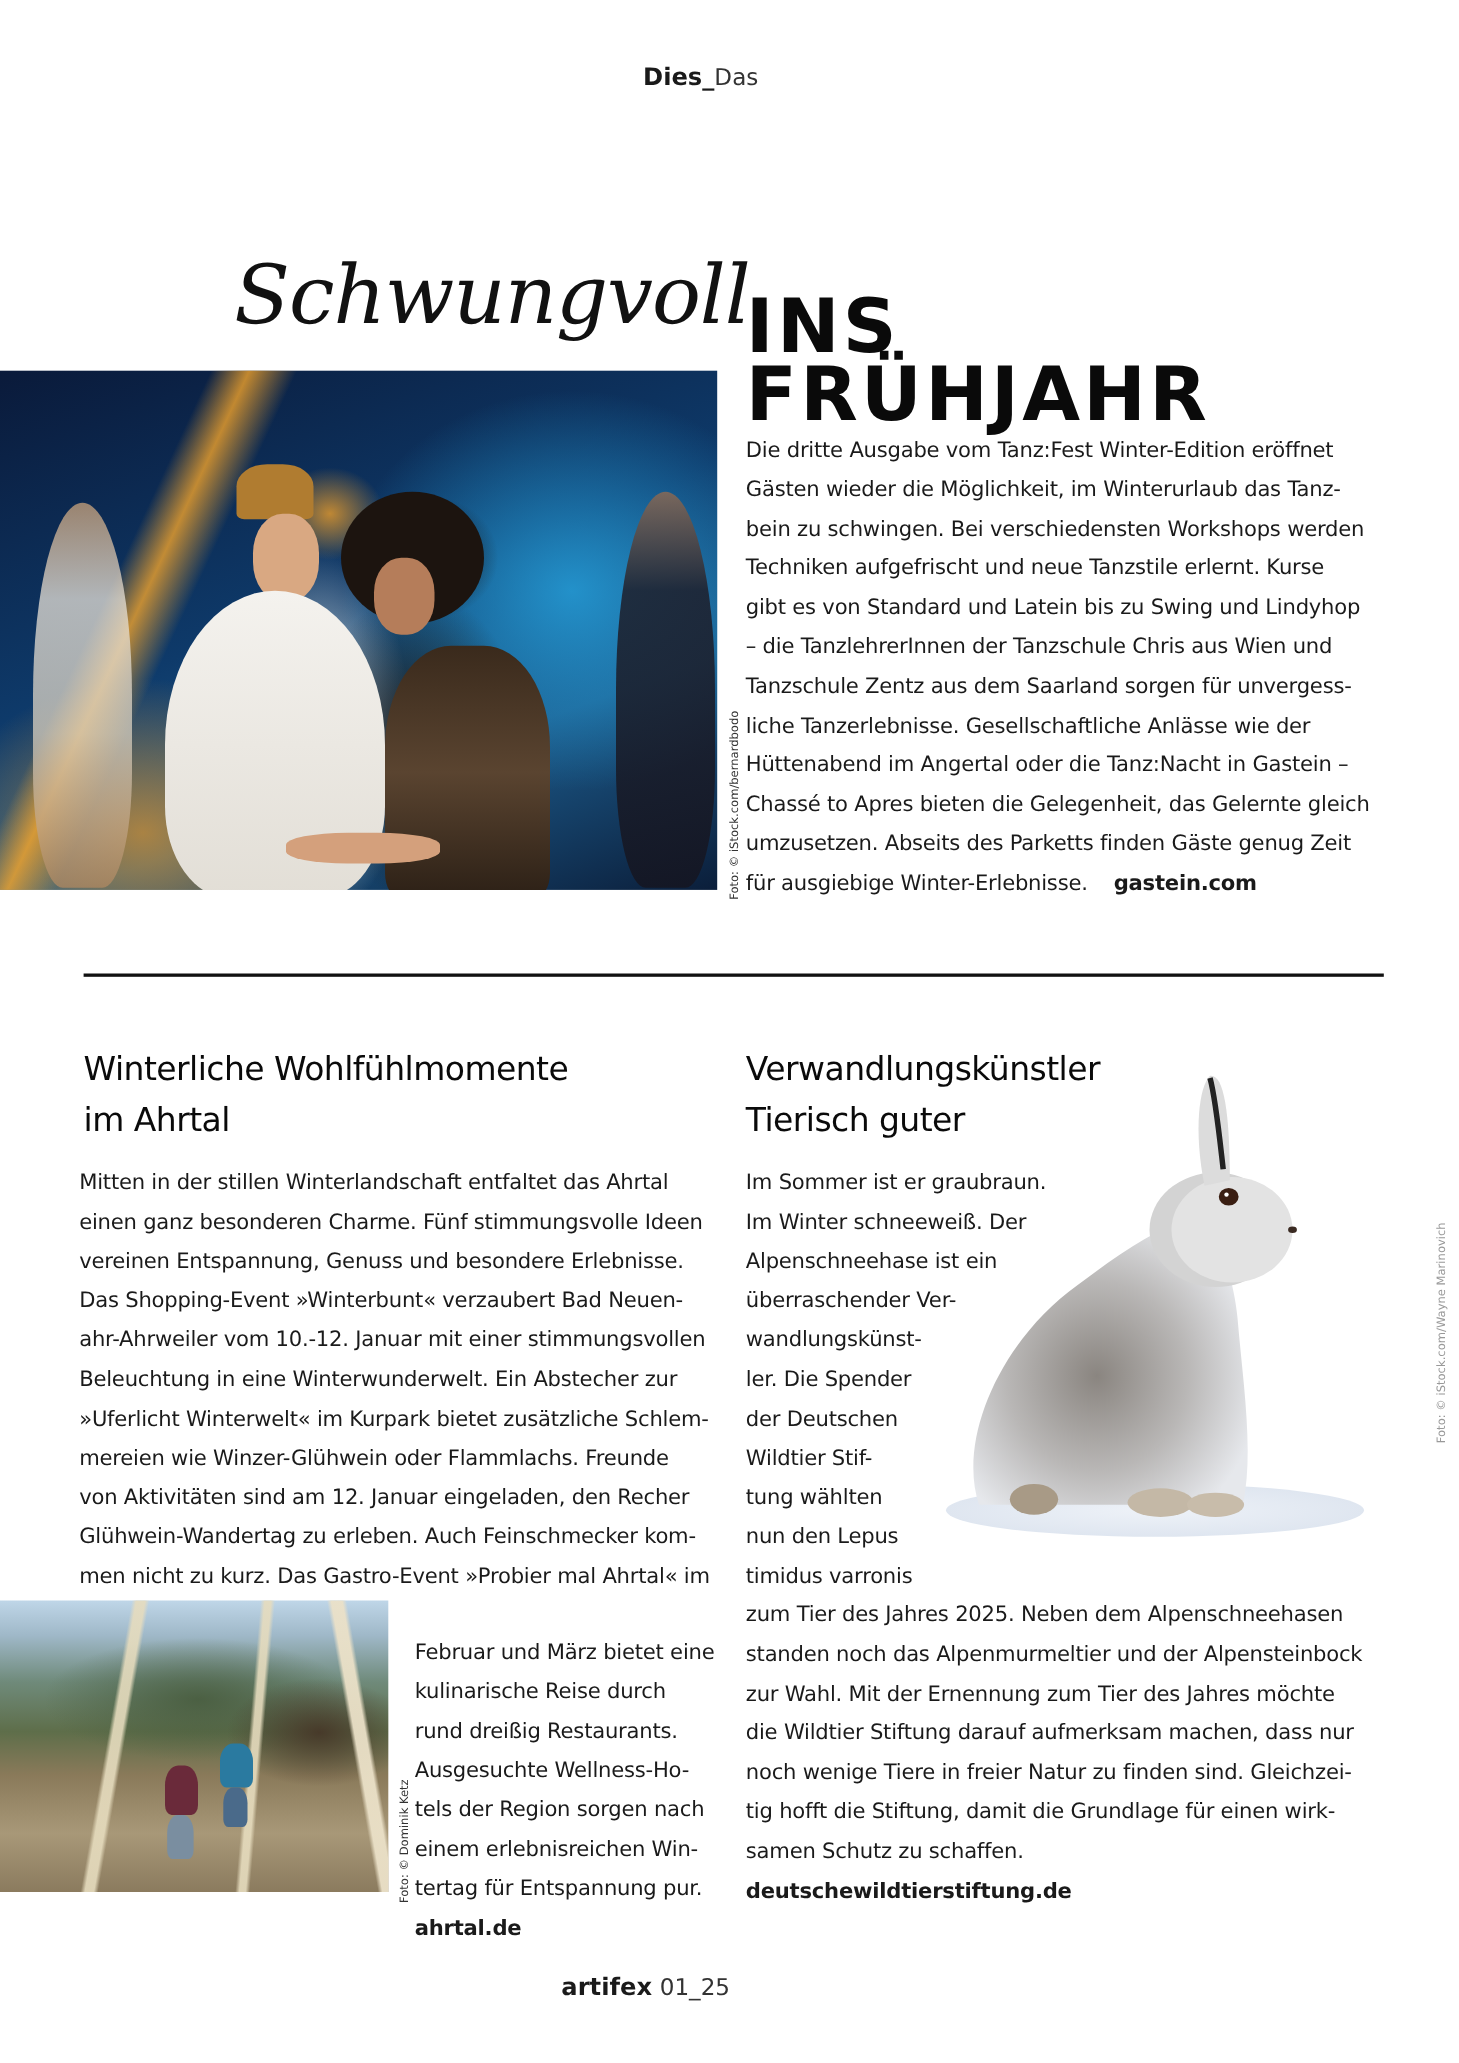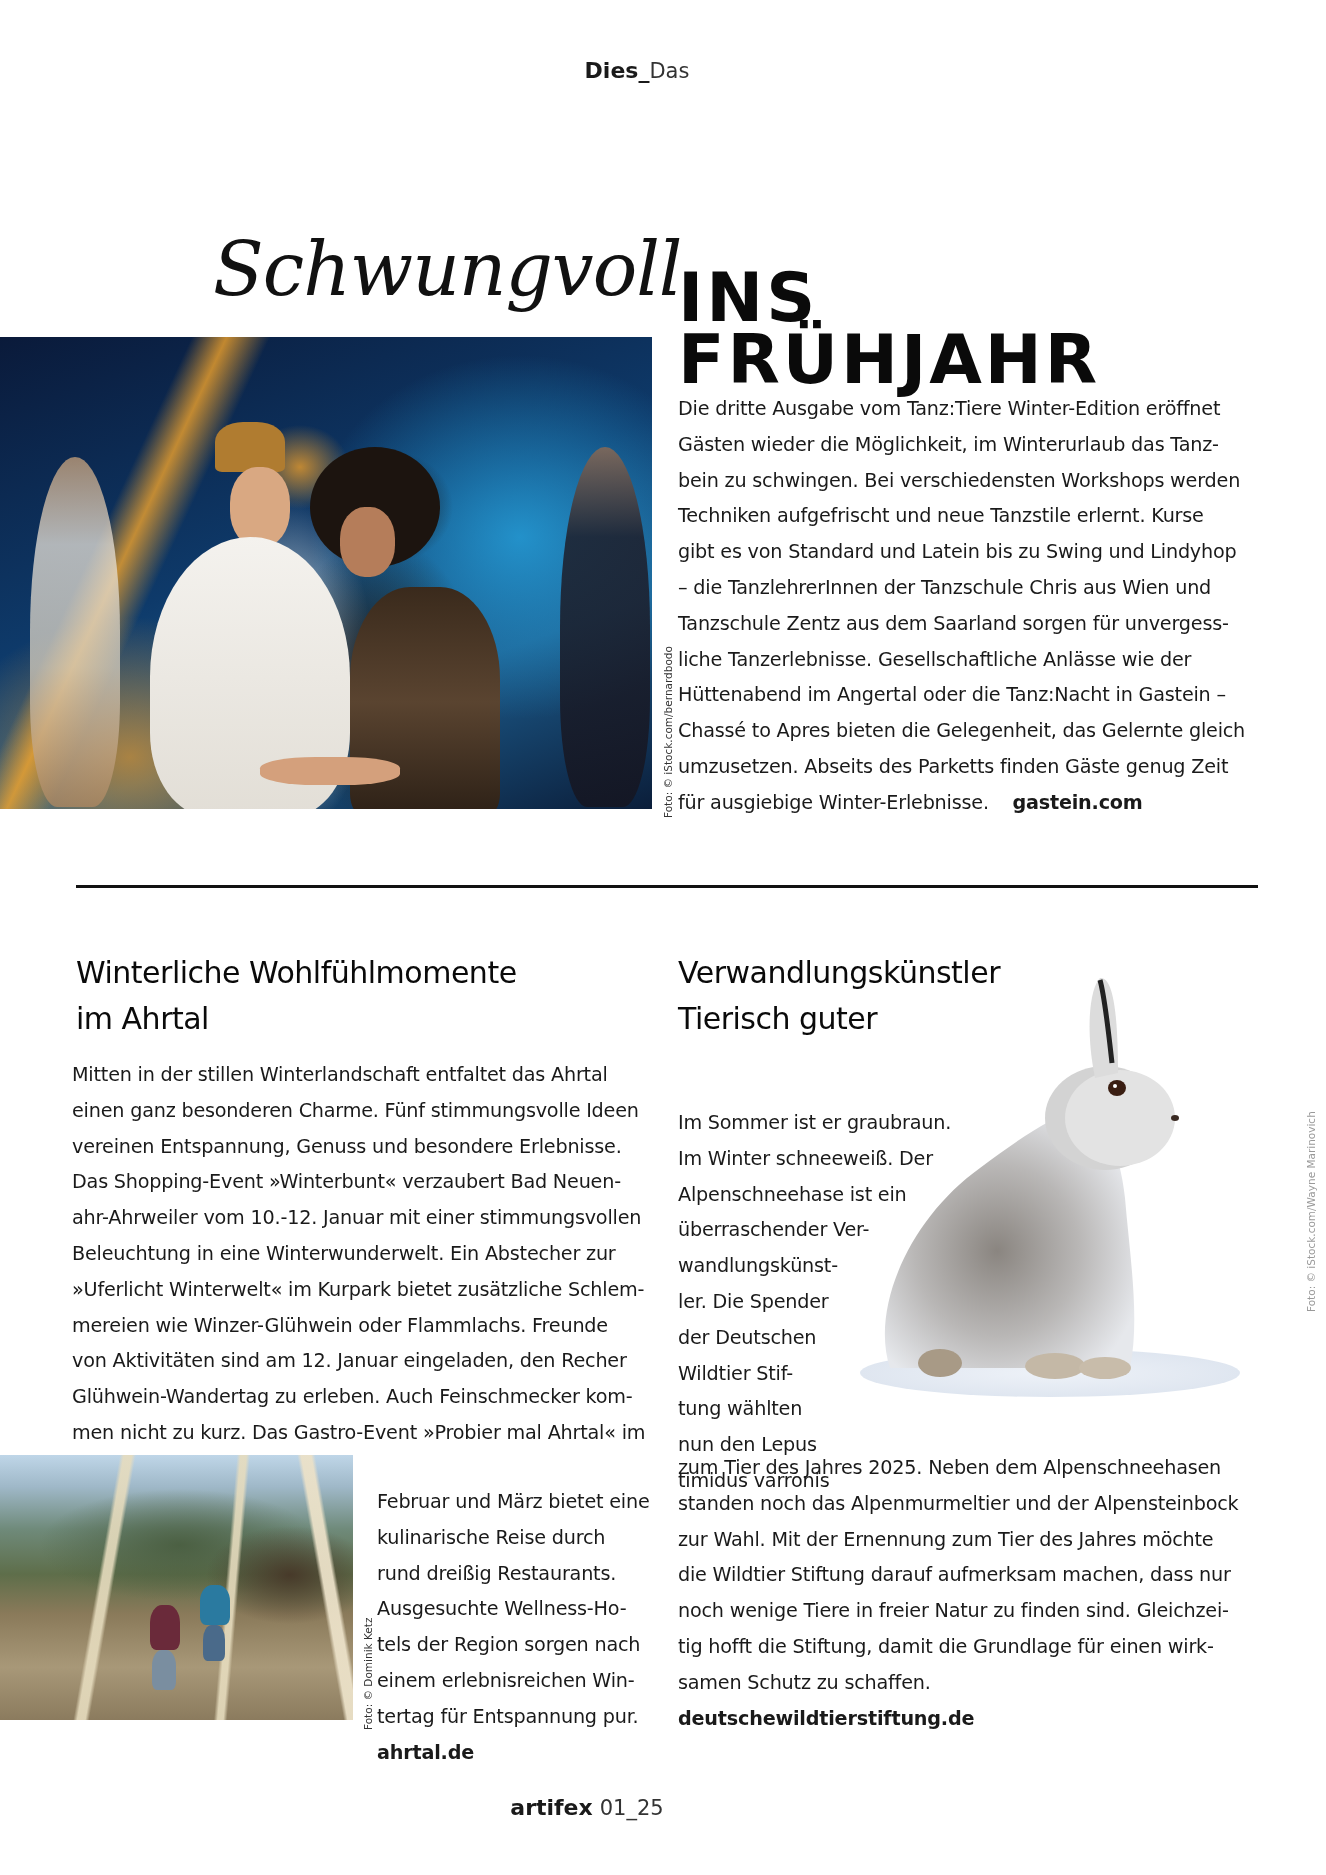--- a/index.html
+++ b/index.html
@@ -41,21 +41,21 @@
 
   .rule { position: absolute; left: 76px; top: 885px; width: 1182px; height: 3px; background: #111; }
 
   .sub-hl { position: absolute; font-family: "DejaVu Sans", sans-serif; font-weight: normal; font-size: 30px; line-height: 46px; color: #0a0a0a; letter-spacing: -0.5px; }
   .sub-hl .line { display: block; white-space: nowrap; }
   .ahr-hl { left: 76px; top: 950px; }
   .hare-hl { left: 678px; top: 950px; }
 
   .ahr-text { left: 72px; top: 1057px; }
   .ahr-text2 { left: 377px; top: 1484px; }
-  .hare-text { left: 678px; top: 1057px; margin-top: 48px; }
+  .hare-text { left: 678px; top: 1057px; }
   .hare-text2 { left: 678px; top: 1450px; }
 
   .photo-ahrtal { position: absolute; left: 0; top: 1455px; width: 353px; height: 265px; overflow: hidden;
     background:
       linear-gradient(100deg, transparent 30%, rgba(230,220,190,0.9) 31%, rgba(230,220,190,0.9) 33%, transparent 34%),
       linear-gradient(95deg, transparent 63%, rgba(230,220,190,0.9) 64%, rgba(230,220,190,0.9) 65.5%, transparent 66.5%),
       linear-gradient(80deg, transparent 86%, rgba(235,225,200,0.95) 87%, rgba(235,225,200,0.95) 89.5%, transparent 90.5%),
       radial-gradient(ellipse 120px 70px at 290px 120px, rgba(70,55,40,0.95), transparent 70%),
       radial-gradient(ellipse 200px 80px at 180px 90px, rgba(70,90,60,0.85), transparent 70%),
       linear-gradient(180deg, #bfd6e8 0%, #9fb8c8 12%, #6f8a7a 28%, #5e6e4a 45%, #8a7a5a 60%, #a89878 80%, #8b7b5e 100%);
@@ -86,21 +86,21 @@
   <div class="p" style="left:230px;top:130px;width:60px;height:80px;background:#d9a882;border-radius:45%"></div>
   <div class="p" style="left:150px;top:200px;width:200px;height:280px;background:linear-gradient(180deg,#f4f2ee,#e2ded6);"></div>
   <div class="p" style="left:310px;top:110px;width:130px;height:120px;background:#1c140f;border-radius:50%"></div>
   <div class="p" style="left:340px;top:170px;width:55px;height:70px;background:#b57d5a;border-radius:45%"></div>
   <div class="p" style="left:350px;top:250px;width:150px;height:230px;background:linear-gradient(180deg,#3a2a1c,#5a4430 50%,#2c2016);border-radius:40% 40% 10% 10%"></div>
   <div class="p" style="left:260px;top:420px;width:140px;height:28px;background:#d4a07c;border-radius:40%"></div>
 </div>
 <div class="credit-v credit-dance">Foto: © iStock.com/bernardbodo</div>
 
 <div class="body-text dance-text">
-  <span class="line">Die dritte Ausgabe vom Tanz:Tiere Winter-Edition eröffnet</span>
+  <span class="line">Die dritte Ausgabe vom Tanz:Fest Winter-Edition eröffnet</span>
   <span class="line">Gästen wieder die Möglichkeit, im Winterurlaub das Tanz-</span>
   <span class="line">bein zu schwingen. Bei verschiedensten Workshops werden</span>
   <span class="line">Techniken aufgefrischt und neue Tanzstile erlernt. Kurse</span>
   <span class="line">gibt es von Standard und Latein bis zu Swing und Lindyhop</span>
   <span class="line">– die TanzlehrerInnen der Tanzschule Chris aus Wien und</span>
   <span class="line">Tanzschule Zentz aus dem Saarland sorgen für unvergess-</span>
   <span class="line">liche Tanzerlebnisse. Gesellschaftliche Anlässe wie der</span>
   <span class="line">Hüttenabend im Angertal oder die Tanz:Nacht in Gastein –</span>
   <span class="line">Chassé to Apres bieten die Gelegenheit, das Gelernte gleich</span>
   <span class="line">umzusetzen. Abseits des Parketts finden Gäste genug Zeit</span>

